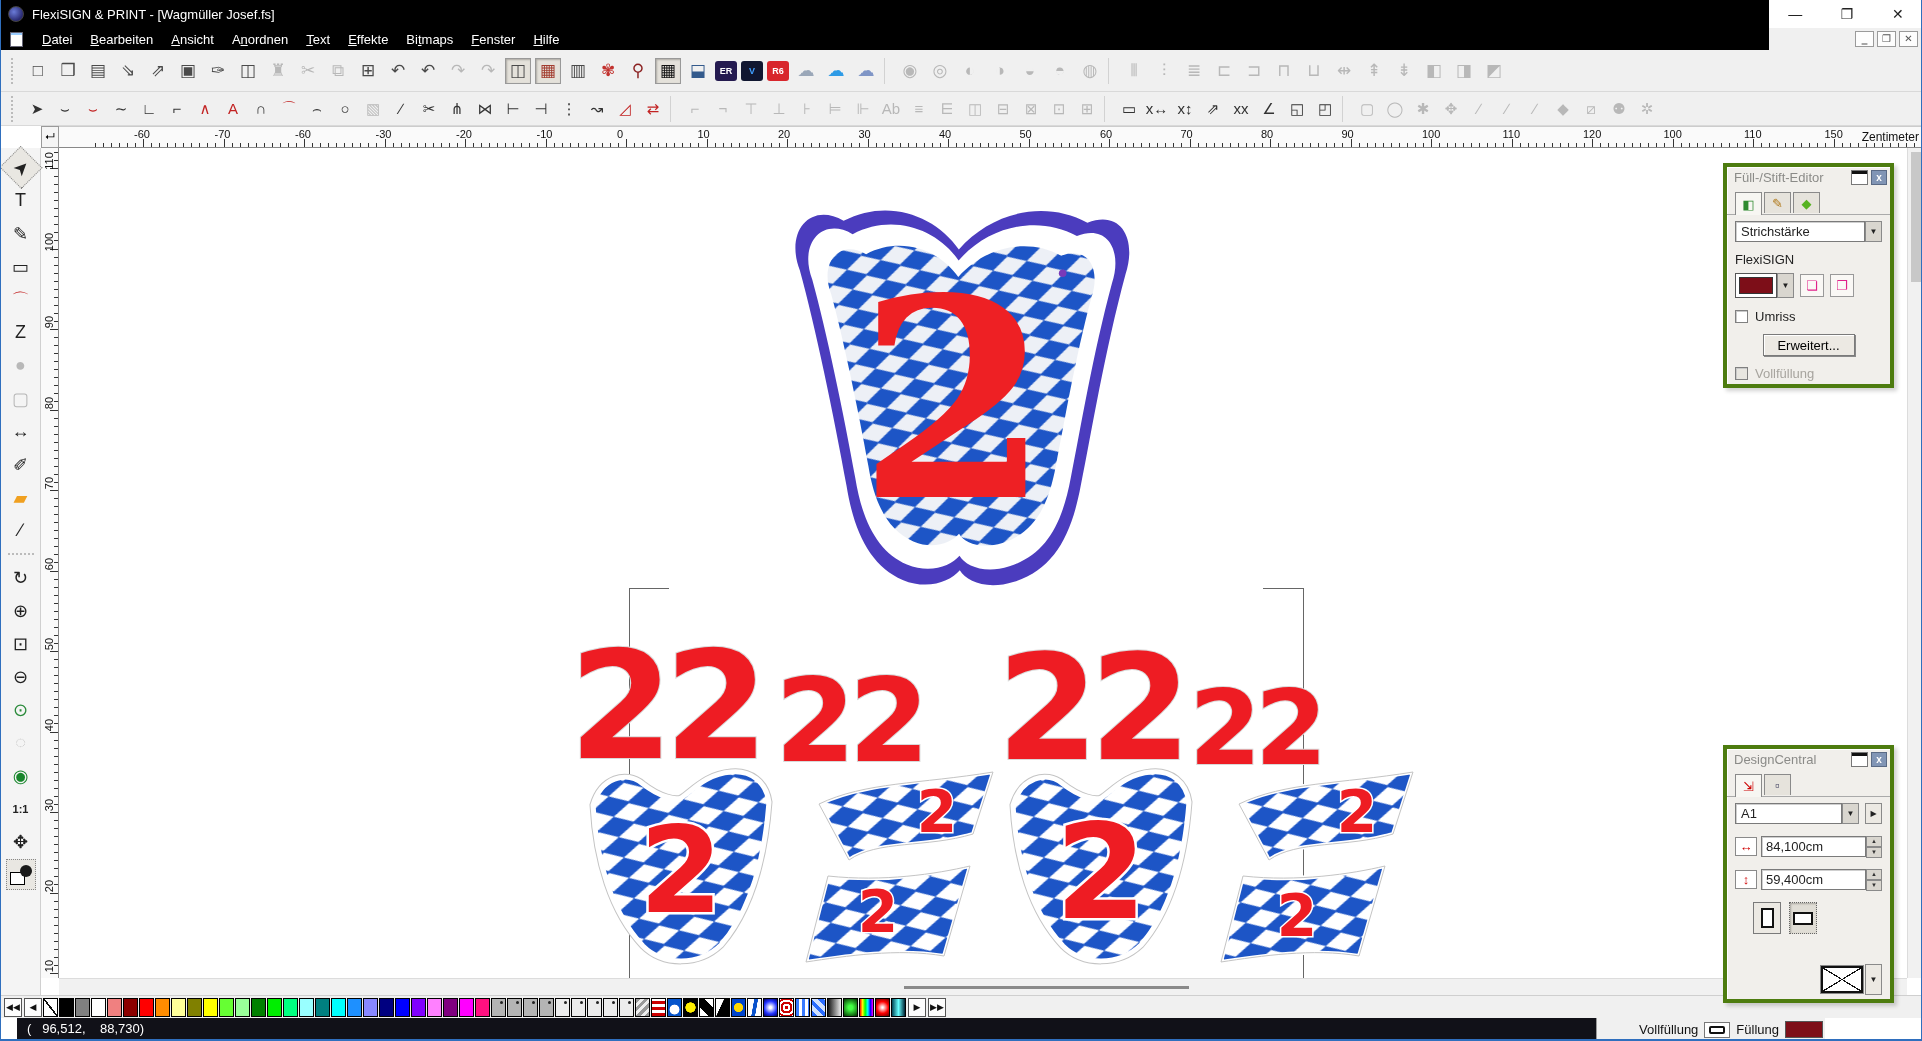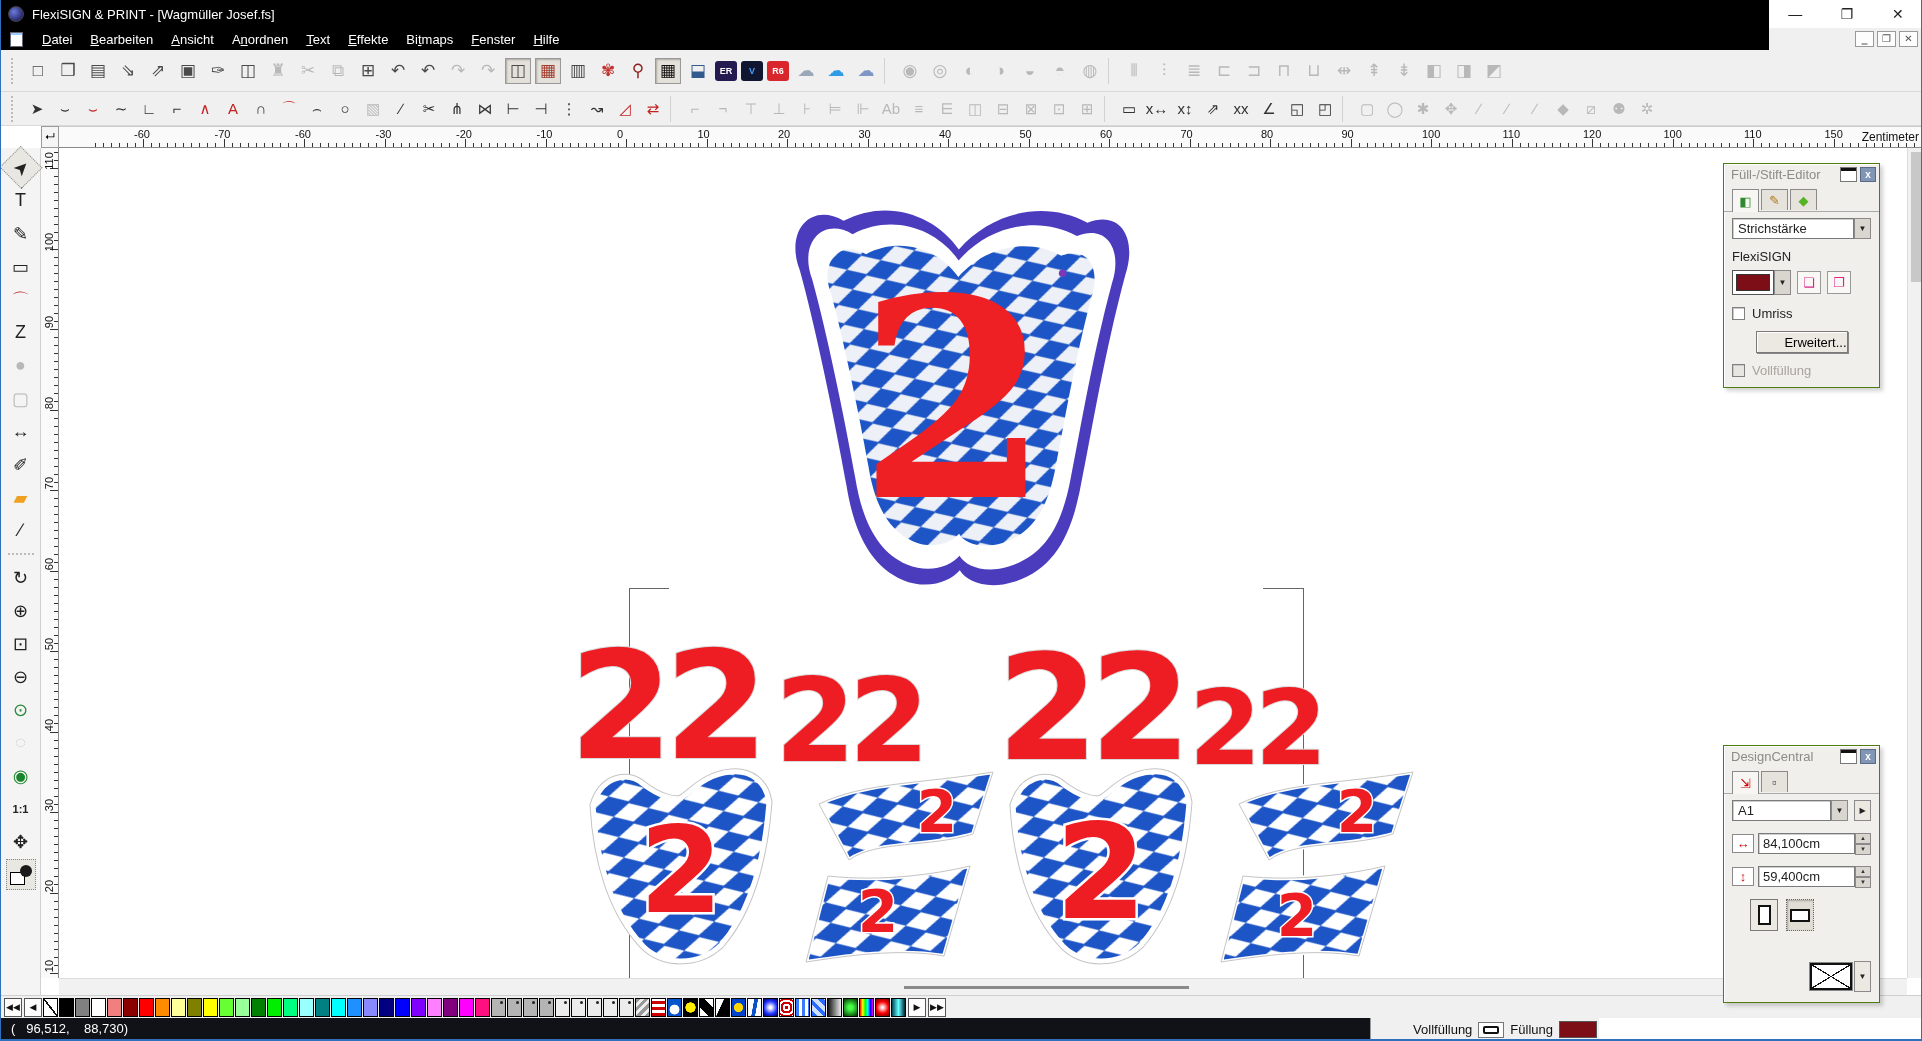--- a/index.html
+++ b/index.html
@@ -73,37 +73,37 @@
   #canvas { position:absolute; left:58px; top:148px; width:1848px; height:830px; background:#fff; overflow:hidden; }
   .cropline { position:absolute; background:#666; }
   .num22 { position:absolute; color:#ee1c23; font-weight:bold; line-height:.78; letter-spacing:-0.06em;
            -webkit-text-stroke:2px #d9d9d9; paint-order:stroke; font-family:"DejaVu Sans", sans-serif; }
   #hscroll { position:absolute; left:58px; top:978px; width:1848px; height:17px; background:#f1f1f1; border-top:1px solid #dcdcdc; }
   #hscroll-thumb { position:absolute; left:845px; top:7px; width:285px; height:3px; background:#8a8a8a; }
   #vscroll { position:absolute; left:1906px; top:148px; width:16px; height:830px; background:#f1f1f1; border-left:1px solid #dcdcdc; }
   #vscroll-thumb { position:absolute; left:3px; top:4px; width:10px; height:130px; background:#c8c8c8; }
 
   
-  .panel { position:absolute; width:157px; background:#f1efeb; border:1px solid #4d7c0f;
+  .panel { position:absolute; width:171px; background:#f1efeb; border:4px solid #4d7c0f;
            box-shadow:inset 1px 1px 0 #fff, 3px 3px 4px rgba(0,0,0,.18); z-index:10; font-size:13px; color:#222; }
   .ptitle { height:21px; display:flex; align-items:center; padding:0 3px 0 7px; color:#8b8b88; }
   .ptitle .txt { flex:1; font-size:13px; }
   .roll-btn { width:17px; height:15px; background:#fff; border:1px solid #777; box-shadow:inset 0 3px 0 #111; margin-right:3px; }
   .close-btn { width:16px; height:15px; background:#8195b5; color:#fff; font-size:10px; font-weight:bold;
                text-align:center; line-height:14px; border:1px solid #5a6a85; }
   .ptabs { display:flex; padding:4px 0 0 8px; border-bottom:1px solid #aaa; }
   .ptab { width:27px; height:21px; border:1px solid #8a8a8a; border-bottom:none; background:#e6e3dc;
           display:flex; align-items:center; justify-content:center; font-size:13px; margin-right:2px; }
   .ptab.active { background:#f7f6f2; height:23px; margin-bottom:-1px; }
   .prow { display:flex; align-items:center; padding:6px 8px 2px 8px; }
   .win-select { flex:1; height:21px; background:#fff; border:1px solid #7a7a7a; box-shadow:inset 1px 1px 0 #cfcfcf;
                 display:flex; align-items:center; padding-left:5px; }
   .dd-btn { width:17px; height:21px; background:#d9d6cf; border:1px solid #8a8a8a; font-size:8px;
             display:flex; align-items:center; justify-content:center; color:#222; }
-  .win-btn { background:#ece9e3; border:1px solid #7a7a7a; box-shadow:1px 1px 0 #fff inset, 1px 1px 0 #888;text-align:right; }
+  .win-btn { background:#ece9e3; border:1px solid #7a7a7a; box-shadow:1px 1px 0 #fff inset, 1px 1px 0 #888; }
   .cb { width:13px; height:13px; background:#fff; border:1px solid #808080; box-shadow:inset 1px 1px 0 #c9c9c9; margin-right:7px; }
   .gray-text { color:#a7a49e; }
   .swatch-btn { width:42px; height:25px; background:#fff; border:1px solid #555; padding:3px; }
   .swatch-inner { width:100%; height:100%; border:1px solid #333; }
   .mini-ico { width:24px; height:23px; display:flex; align-items:center; justify-content:center;
               font-size:13px; color:#e0218a; background:#faf8f5; border:1px solid #999; margin-left:6px; }
   .dim-ico { width:22px; height:19px; background:#fff; border:1px solid #8a8a8a; color:#d00000; font-size:13px;
              display:flex; align-items:center; justify-content:center; margin-right:4px; }
   .win-input { flex:1; height:21px; background:#fff; border:1px solid #7a7a7a; box-shadow:inset 1px 1px 0 #cfcfcf;
                display:flex; align-items:center; padding-left:4px; }
@@ -121,21 +121,21 @@
 
   
   #palette { position:absolute; left:0; top:995px; width:1922px; height:23px; background:#f0f0f0;
              border-top:1px solid #cfcfcf; display:flex; align-items:center; padding-left:2px; }
   .pal-nav { width:18px; height:19px; background:#fdfdfd; border:1px solid #555; font-size:9px;
              display:flex; align-items:center; justify-content:center; margin:0 1px; color:#111; }
   .swatch { width:15px; height:19px; border:1px solid #000; margin-right:1px; position:relative; }
   .swatch.dot::after { content:""; position:absolute; right:2px; top:2px; width:3px; height:3px; background:#222; border-radius:50%; }
 
   
-  #statusbar { position:absolute; left:0; top:1018px; width:1598px; height:23px; background:#111118; display:flex; }
+  #statusbar { position:absolute; left:16px; top:1018px; width:1808px; height:23px; background:#111118; display:flex; }
   #status-coords { flex:1; color:#fff; font-size:13px; padding:3px 0 0 10px; white-space:pre; }
   #status-right { width:229px; background:#f0f0f0; display:flex; align-items:center; justify-content:flex-end;
                   font-size:13px; color:#111; padding-right:2px; gap:6px; border-left:1px solid #999; }
   #stroke-ico { width:26px; height:16px; background:#fff; border:1px solid #777; display:flex; align-items:center; justify-content:center; }
   #stroke-ico i { width:16px; height:8px; border:2px solid #111; border-radius:2px; }
   #status-fill-swatch { width:38px; height:17px; border:1px solid #555; }
   svg text { user-select:none; }
 </style>
 </head>
 <body>

